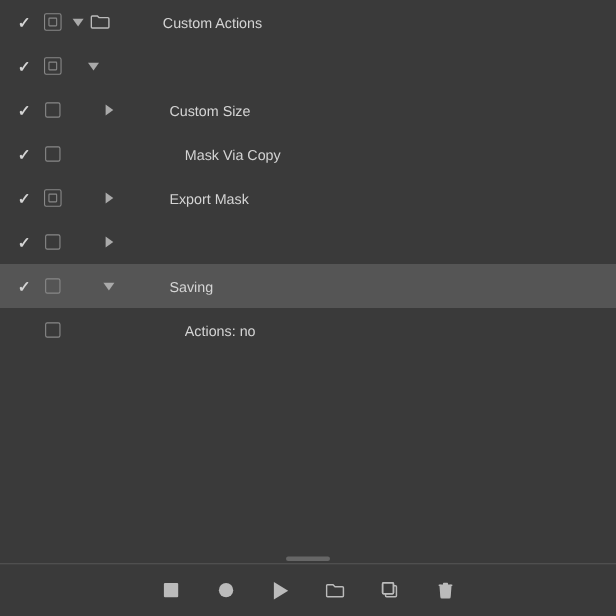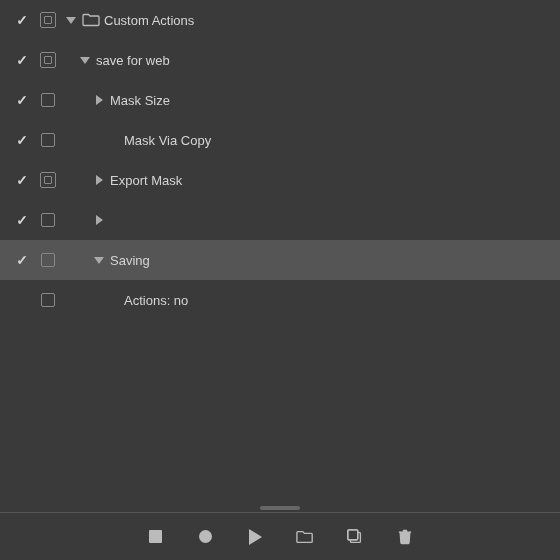--- a/index.html
+++ b/index.html
@@ -64,20 +64,21 @@
 
     .indent {
       flex-shrink: 0;
     }
 
     .row-label {
       flex: 1;
       white-space: nowrap;
       overflow: hidden;
       text-overflow: ellipsis;
+      margin-left: 44px;
     }
 
     .checkmark {
       color: #d4d4d4;
       font-size: 14px;
       font-weight: bold;
     }
 
     .checkbox-empty {
       width: 14px;
@@ -232,34 +233,33 @@
         </div>
         <div class="checkbox-col">
           <div class="checkbox-icon">
             <div class="checkbox-inner-rect"></div>
           </div>
         </div>
         <div class="indent" style="width: 14px;"></div>
         <div class="expand-col">
           <div class="chevron-down"></div>
         </div>
-        <div class="row-label">save for web</div>
       </div>
       <div class="row">
         <div class="check-col">
           <span class="checkmark">✓</span>
         </div>
         <div class="checkbox-col">
           <div class="checkbox-empty"></div>
         </div>
         <div class="indent" style="width: 28px;"></div>
         <div class="expand-col">
           <div class="chevron-right"></div>
         </div>
-        <div class="row-label">Mask Size</div>
+        <div class="row-label">Custom Size</div>
       </div>
       <div class="row">
         <div class="check-col">
           <span class="checkmark">✓</span>
         </div>
         <div class="checkbox-col">
           <div class="checkbox-empty"></div>
         </div>
         <div class="indent" style="width: 42px;"></div>
         <div class="expand-col"></div>

